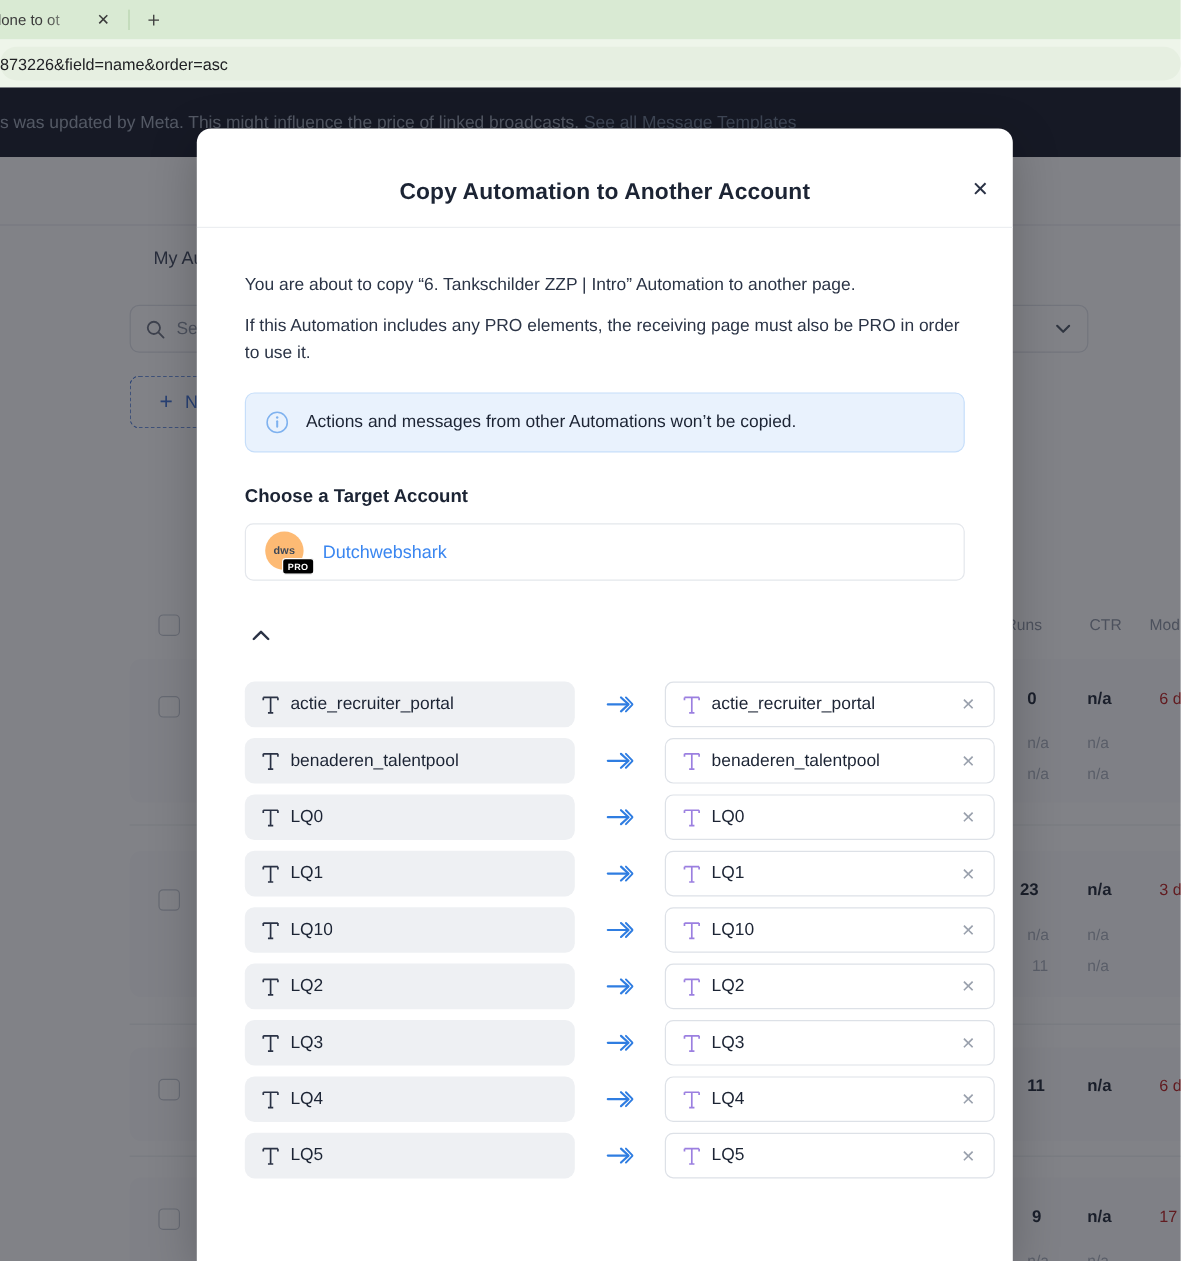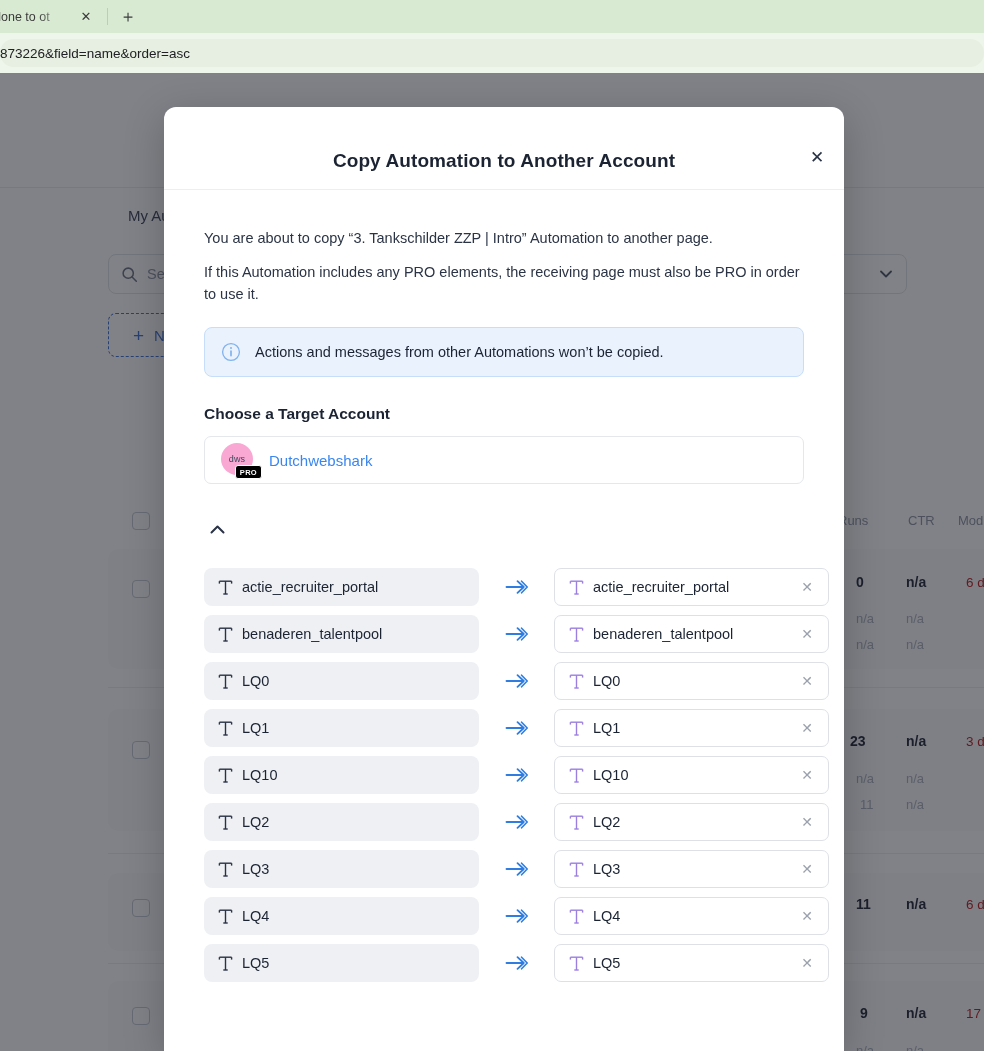--- a/index.html
+++ b/index.html
@@ -169,23 +169,23 @@
     font-size: 15.5px; font-weight: bold; color: #1c2434; margin-bottom: 13px;
   }
 
   .account-card {
     border: 1px solid #e4e7ec; border-radius: 7px; height: 48px;
     display: flex; align-items: center; padding: 0 16px; gap: 14px;
     margin-bottom: 28px;
   }
   .avatar-wrap { position: relative; width: 34px; height: 34px; flex: none; }
   .avatar {
-    width: 32px; height: 32px; border-radius: 50%; background: #f9a8d4;
+    width: 32px; height: 32px; border-radius: 50%; background: #fdba74;
     display: flex; align-items: center; justify-content: center;
-    font-size: 9px; font-weight: normal; color: #3c4758; letter-spacing: .2px;
+    font-size: 9px; font-weight: bold; color: #3c4758; letter-spacing: .2px;
   }
   .pro-badge {
     position: absolute; right: -7px; bottom: -2px;
     background: #000000; color: #fff; font-size: 7.5px; font-weight: bold;
     border-radius: 3px; padding: 1.5px 4px; letter-spacing: .3px;
     border: 1.5px solid #fff;
   }
   .account-name { font-size: 15px; color: #3a86f0; }
 
   .collapse-row {
@@ -249,20 +249,26 @@
     <span class="tab-sep"></span>
     <span class="tab-new">＋</span>
   </div>
 
   <div class="urlbar-wrap">
     <div class="urlbar">
       <span class="urltext">873226&amp;field=name&amp;order=asc</span>
     </div>
   </div>
 
+  <div class="topbanner">
+    <div class="topbanner-text">
+      <span>s was updated by Meta. This might influence the price of linked broadcasts.</span>
+      <span class="lnk">See all Message Templates</span>
+    </div>
+  </div>
 
   <div class="app">
     <div class="app-header"></div>
 
     <div class="app-tabs">
       <span class="app-tab">My Auto</span>
     </div>
 
     <div class="toolbar">
       <div class="searchbox">
@@ -338,21 +344,21 @@
 
   <div class="modal">
 
     <div class="modal-head">
       <span class="modal-title">Copy Automation to Another Account</span>
       <button class="modal-close">✕</button>
     </div>
 
     <div class="modal-body">
 
-      <div class="para">You are about to copy “3. Tankschilder ZZP | Intro” Automation to another page.</div>
+      <div class="para">You are about to copy “6. Tankschilder ZZP | Intro” Automation to another page.</div>
       <div class="para second">If this Automation includes any PRO elements, the receiving page must also be PRO in order to use it.</div>
 
       <div class="infobox">
         <svg class="infoico" viewBox="0 0 20 20">
           <circle cx="10" cy="10" r="8.4" fill="none" stroke="#7fb2ef" stroke-width="1.3"></circle>
           <circle cx="10" cy="5.9" r="1" fill="#7fb2ef"></circle>
           <rect x="9.15" y="8.2" width="1.7" height="6.2" rx=".85" fill="#7fb2ef"></rect>
         </svg>
         <span class="infotext">Actions and messages from other Automations won’t be copied.</span>
       </div>

